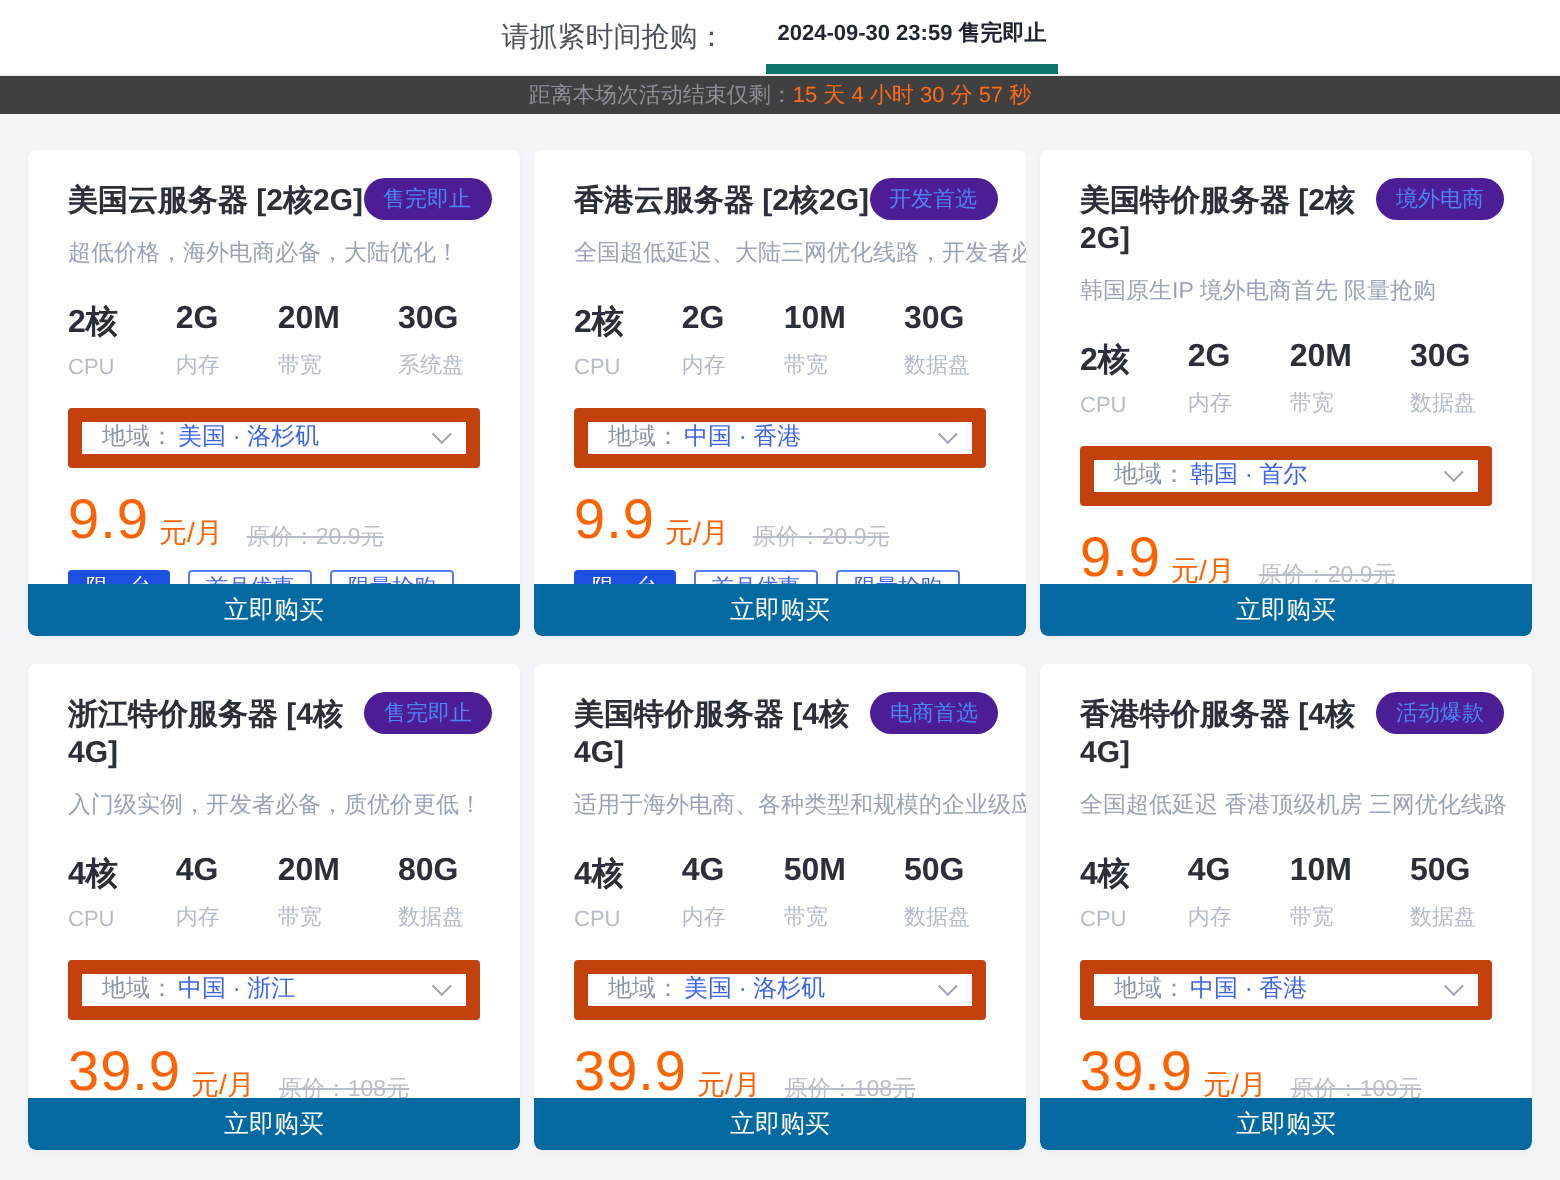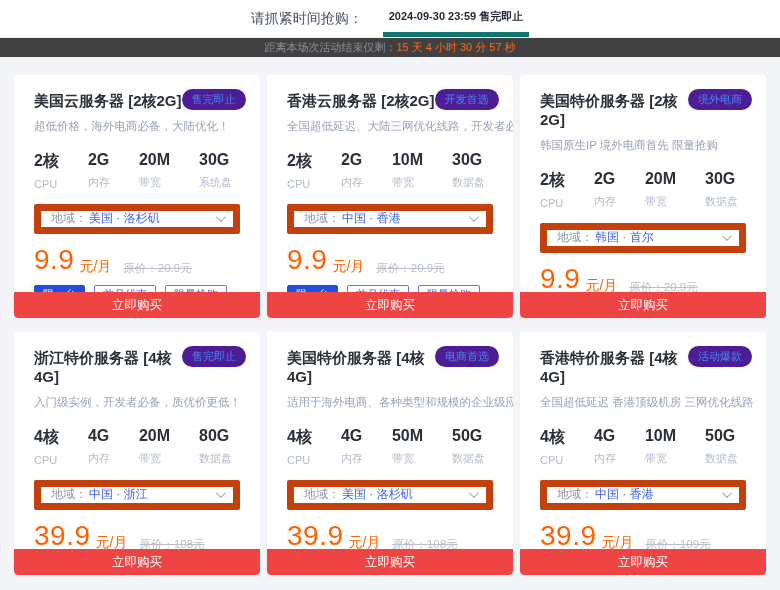--- a/index.html
+++ b/index.html
@@ -94,21 +94,21 @@
     font-size: 11px; height: 19px; padding: 0 8px;
     display: inline-flex; align-items: center;
     border-radius: 2px; line-height: 1; white-space: nowrap;
   }
   .tag.filled { background: #1d4fe0; border: 1px solid #1d4fe0; color: #fff; }
   .tag.outline { background: #fff; border: 1px solid #5a7cf0; color: #3f63e9; }
 
   .buy-btn {
     position: absolute; left: 0; right: 0; bottom: 0;
     height: 26px; border: none; cursor: pointer;
-    background: #ef4444; color: #fff; font-size: 12.5px;
+    background: #0369a1; color: #fff; font-size: 12.5px;
     font-family: inherit; border-radius: 0 0 4px 4px;
   }
 </style>
 </head>
 <body>
 
 <header class="top-header">
   <span class="session-title">请抓紧时间抢购：</span>
   <div class="date-tab">
     <span>2024-09-30 23:59 售完即止</span>

